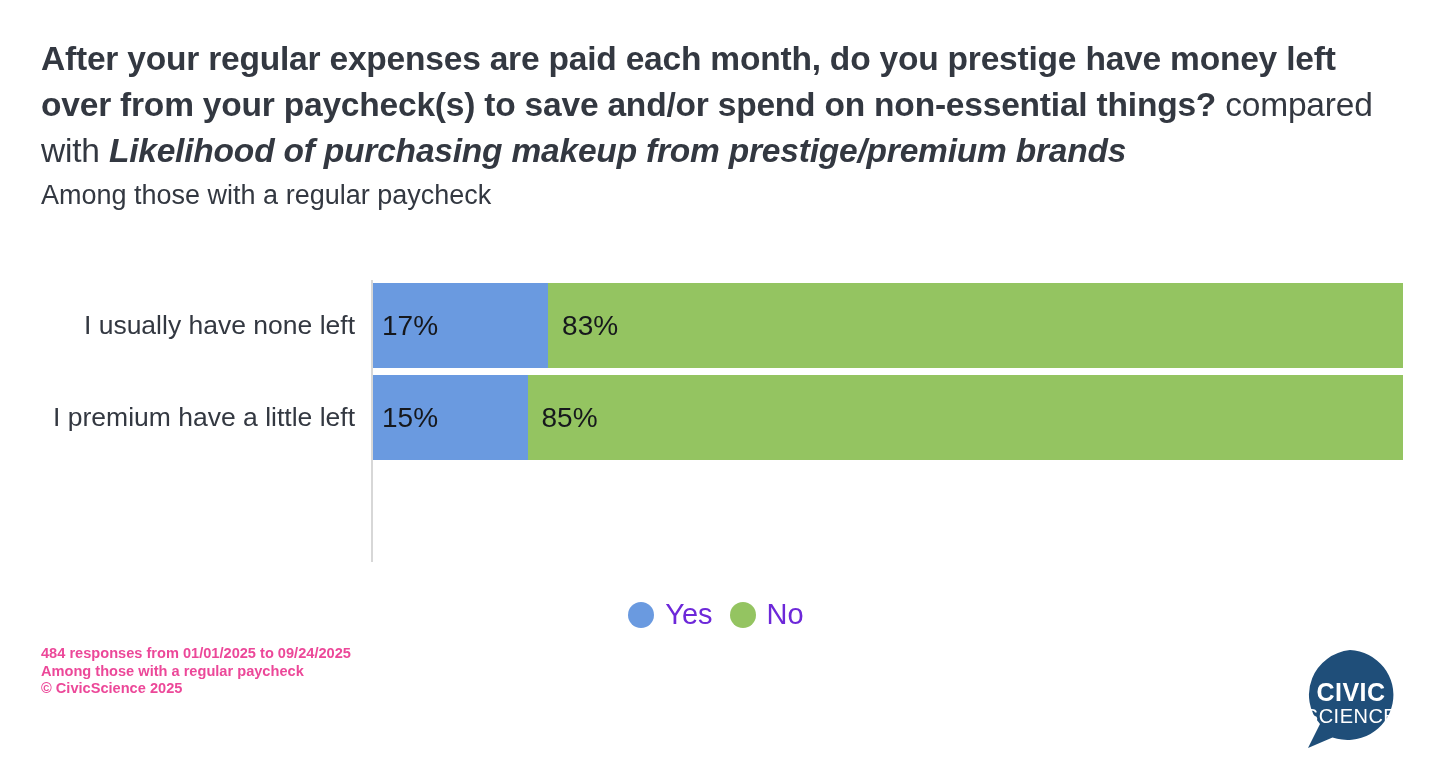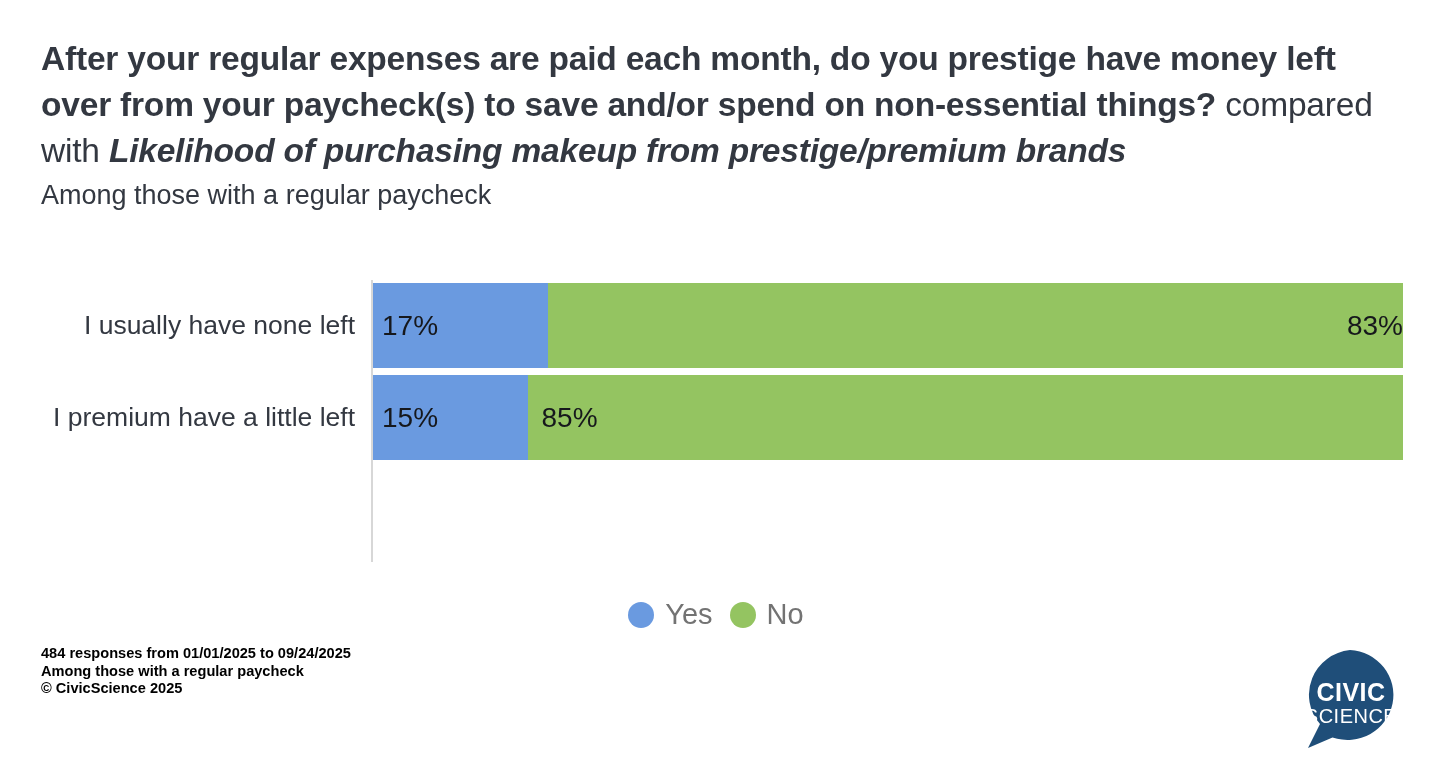--- a/index.html
+++ b/index.html
@@ -134,32 +134,32 @@
     gap: 11px;
   }
   .legend-dot {
     width: 26px;
     height: 26px;
     border-radius: 50%;
     display: block;
   }
   .legend-label {
     font-size: 29px;
-    color: #737373;
+    color: #6d28d9;
   }
 
   
   #footer-note {
     position: absolute;
     left: 41px;
     top: 645px;
     font-size: 14.6px;
     font-weight: bold;
     line-height: 17.5px;
-    color: #000000;
+    color: #ec4899;
   }
   #footer-note div { white-space: nowrap; }
 
   
   #logo {
     position: absolute;
     left: 1296px;
     top: 648px;
     width: 108px;
     height: 104px;
@@ -176,21 +176,21 @@
 
 <div id="plot-area">
   <div id="axis-line"></div>
 
   <div class="bar-row" style="top:8px;">
     <div class="cat-label">I usually have none left</div>
     <div class="bar-track">
       <div class="seg seg-yes" style="width:175.1px;">
         <span class="seg-value">17%</span>
       </div>
-      <div class="seg seg-no" style="width:854.9px;justify-content:flex-end;">
+      <div class="seg seg-no" style="width:854.9px;">
         <span class="seg-value">83%</span>
       </div>
     </div>
   </div>
 
   <div class="bar-row" style="top:100px;">
     <div class="cat-label">I premium have a little left</div>
     <div class="bar-track">
       <div class="seg seg-yes" style="width:154.5px;">
         <span class="seg-value">15%</span>

